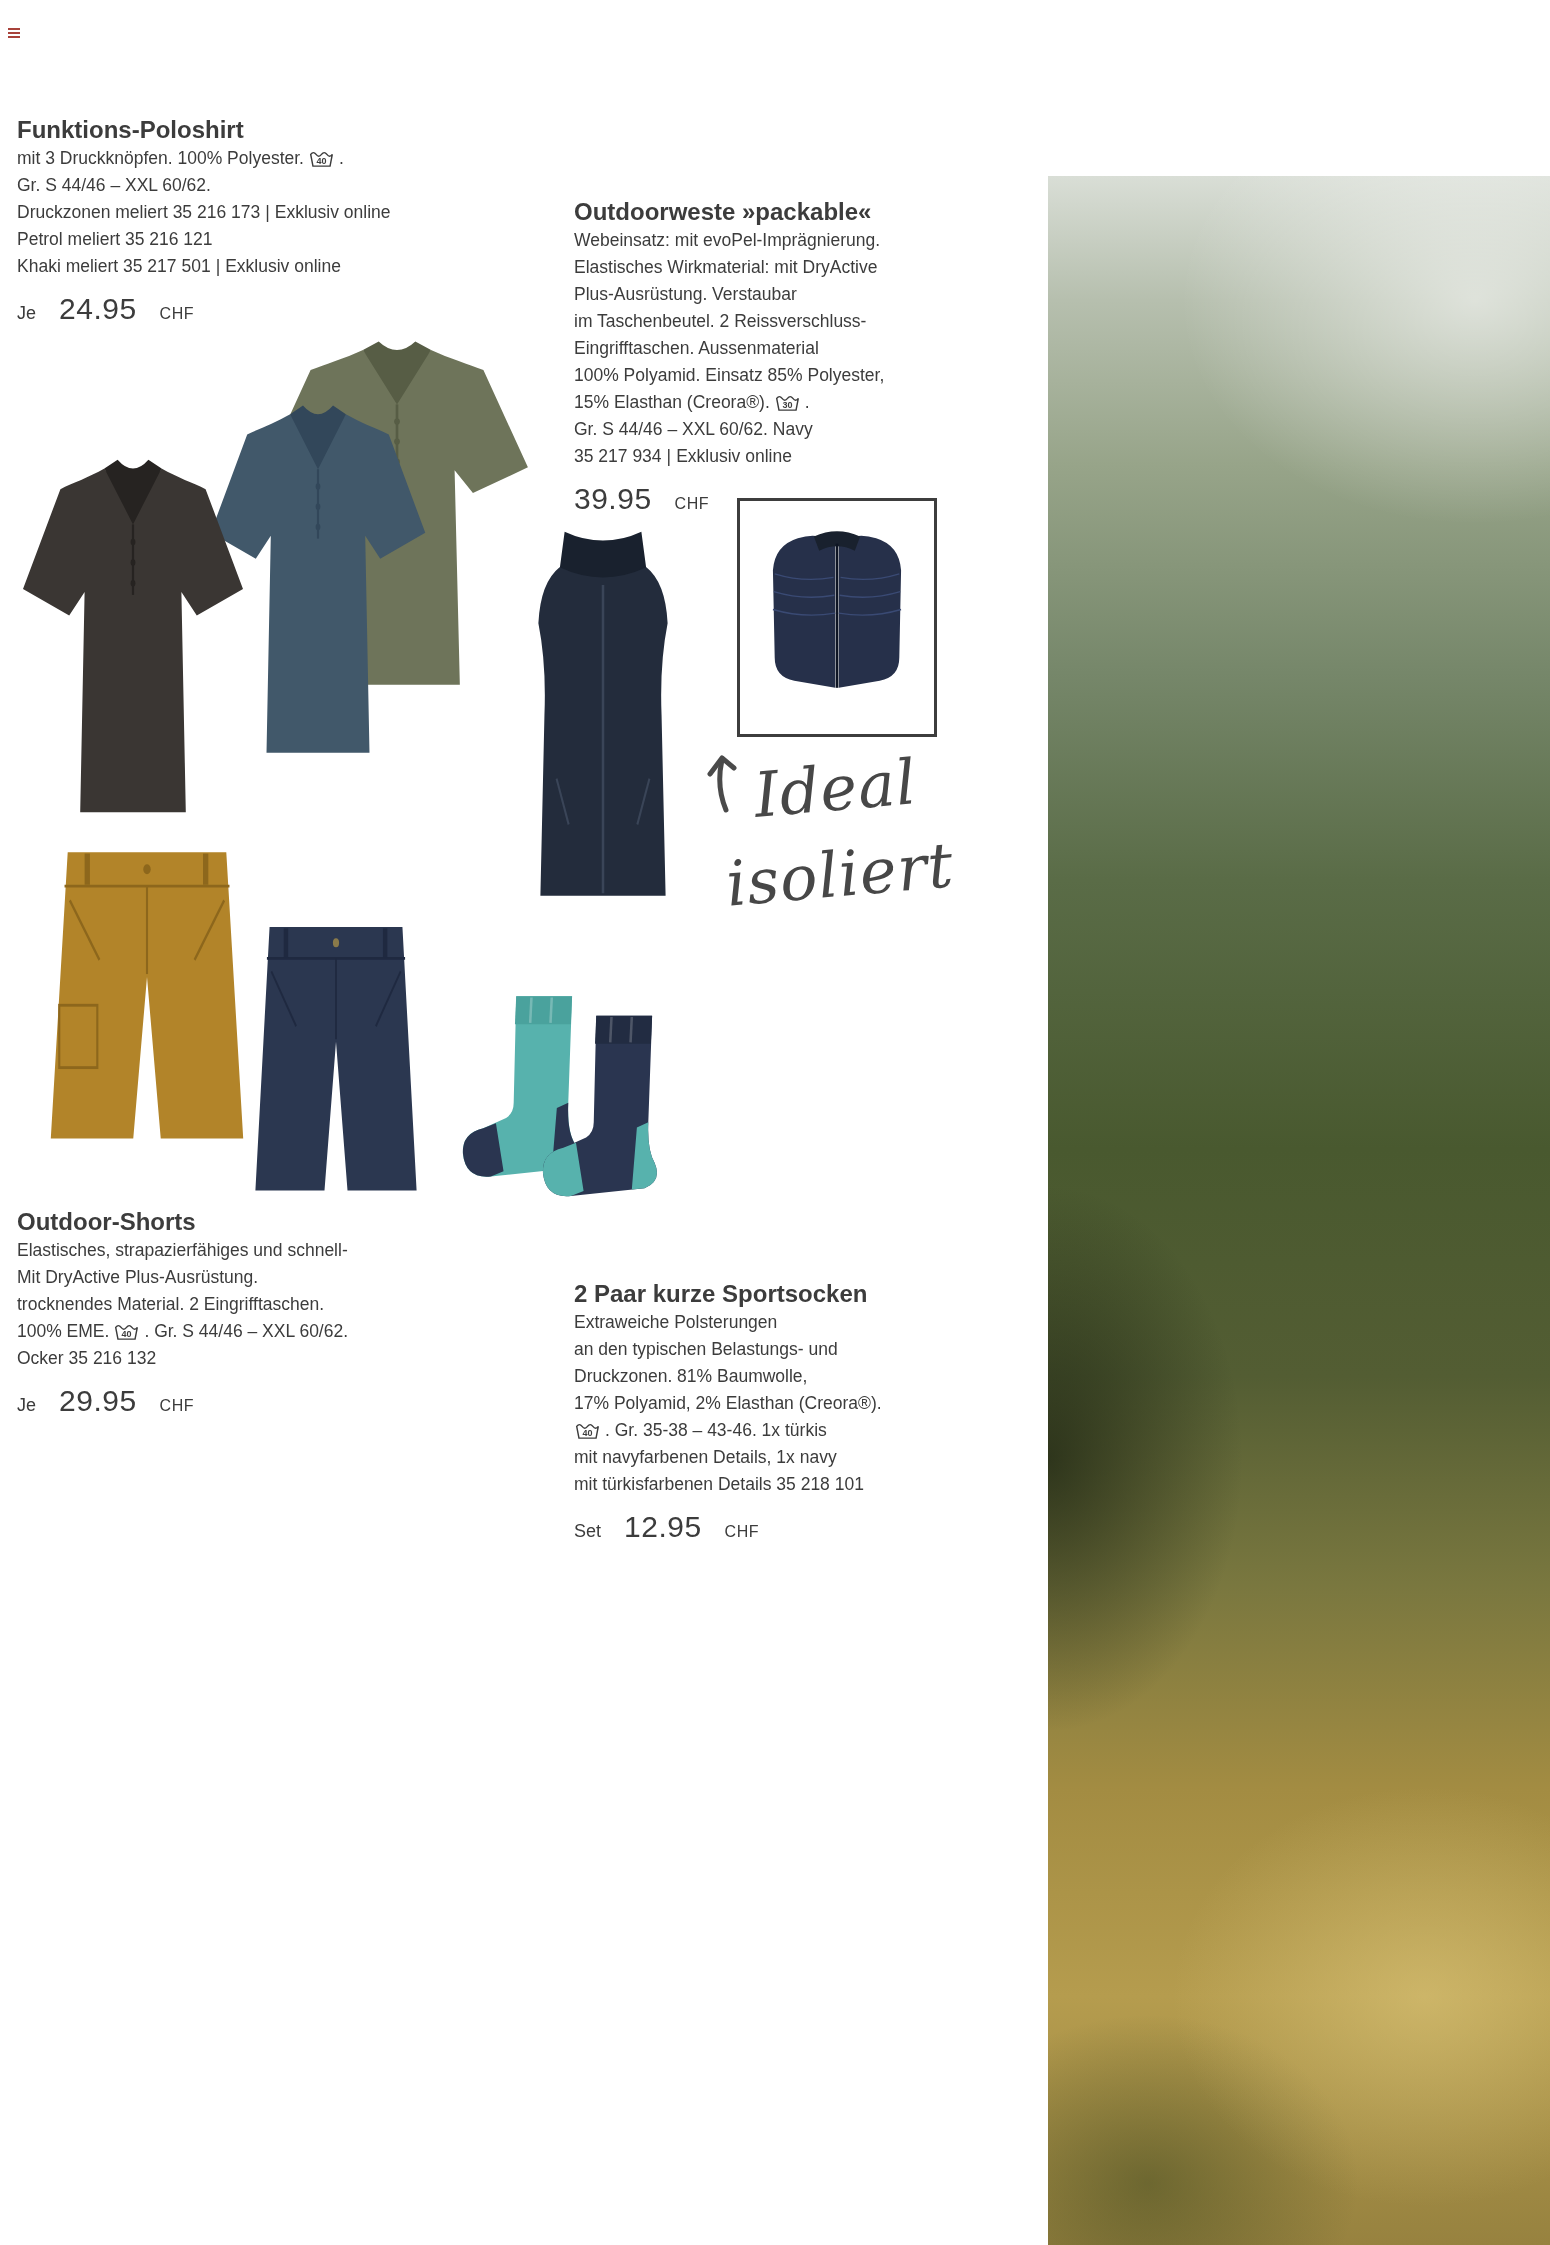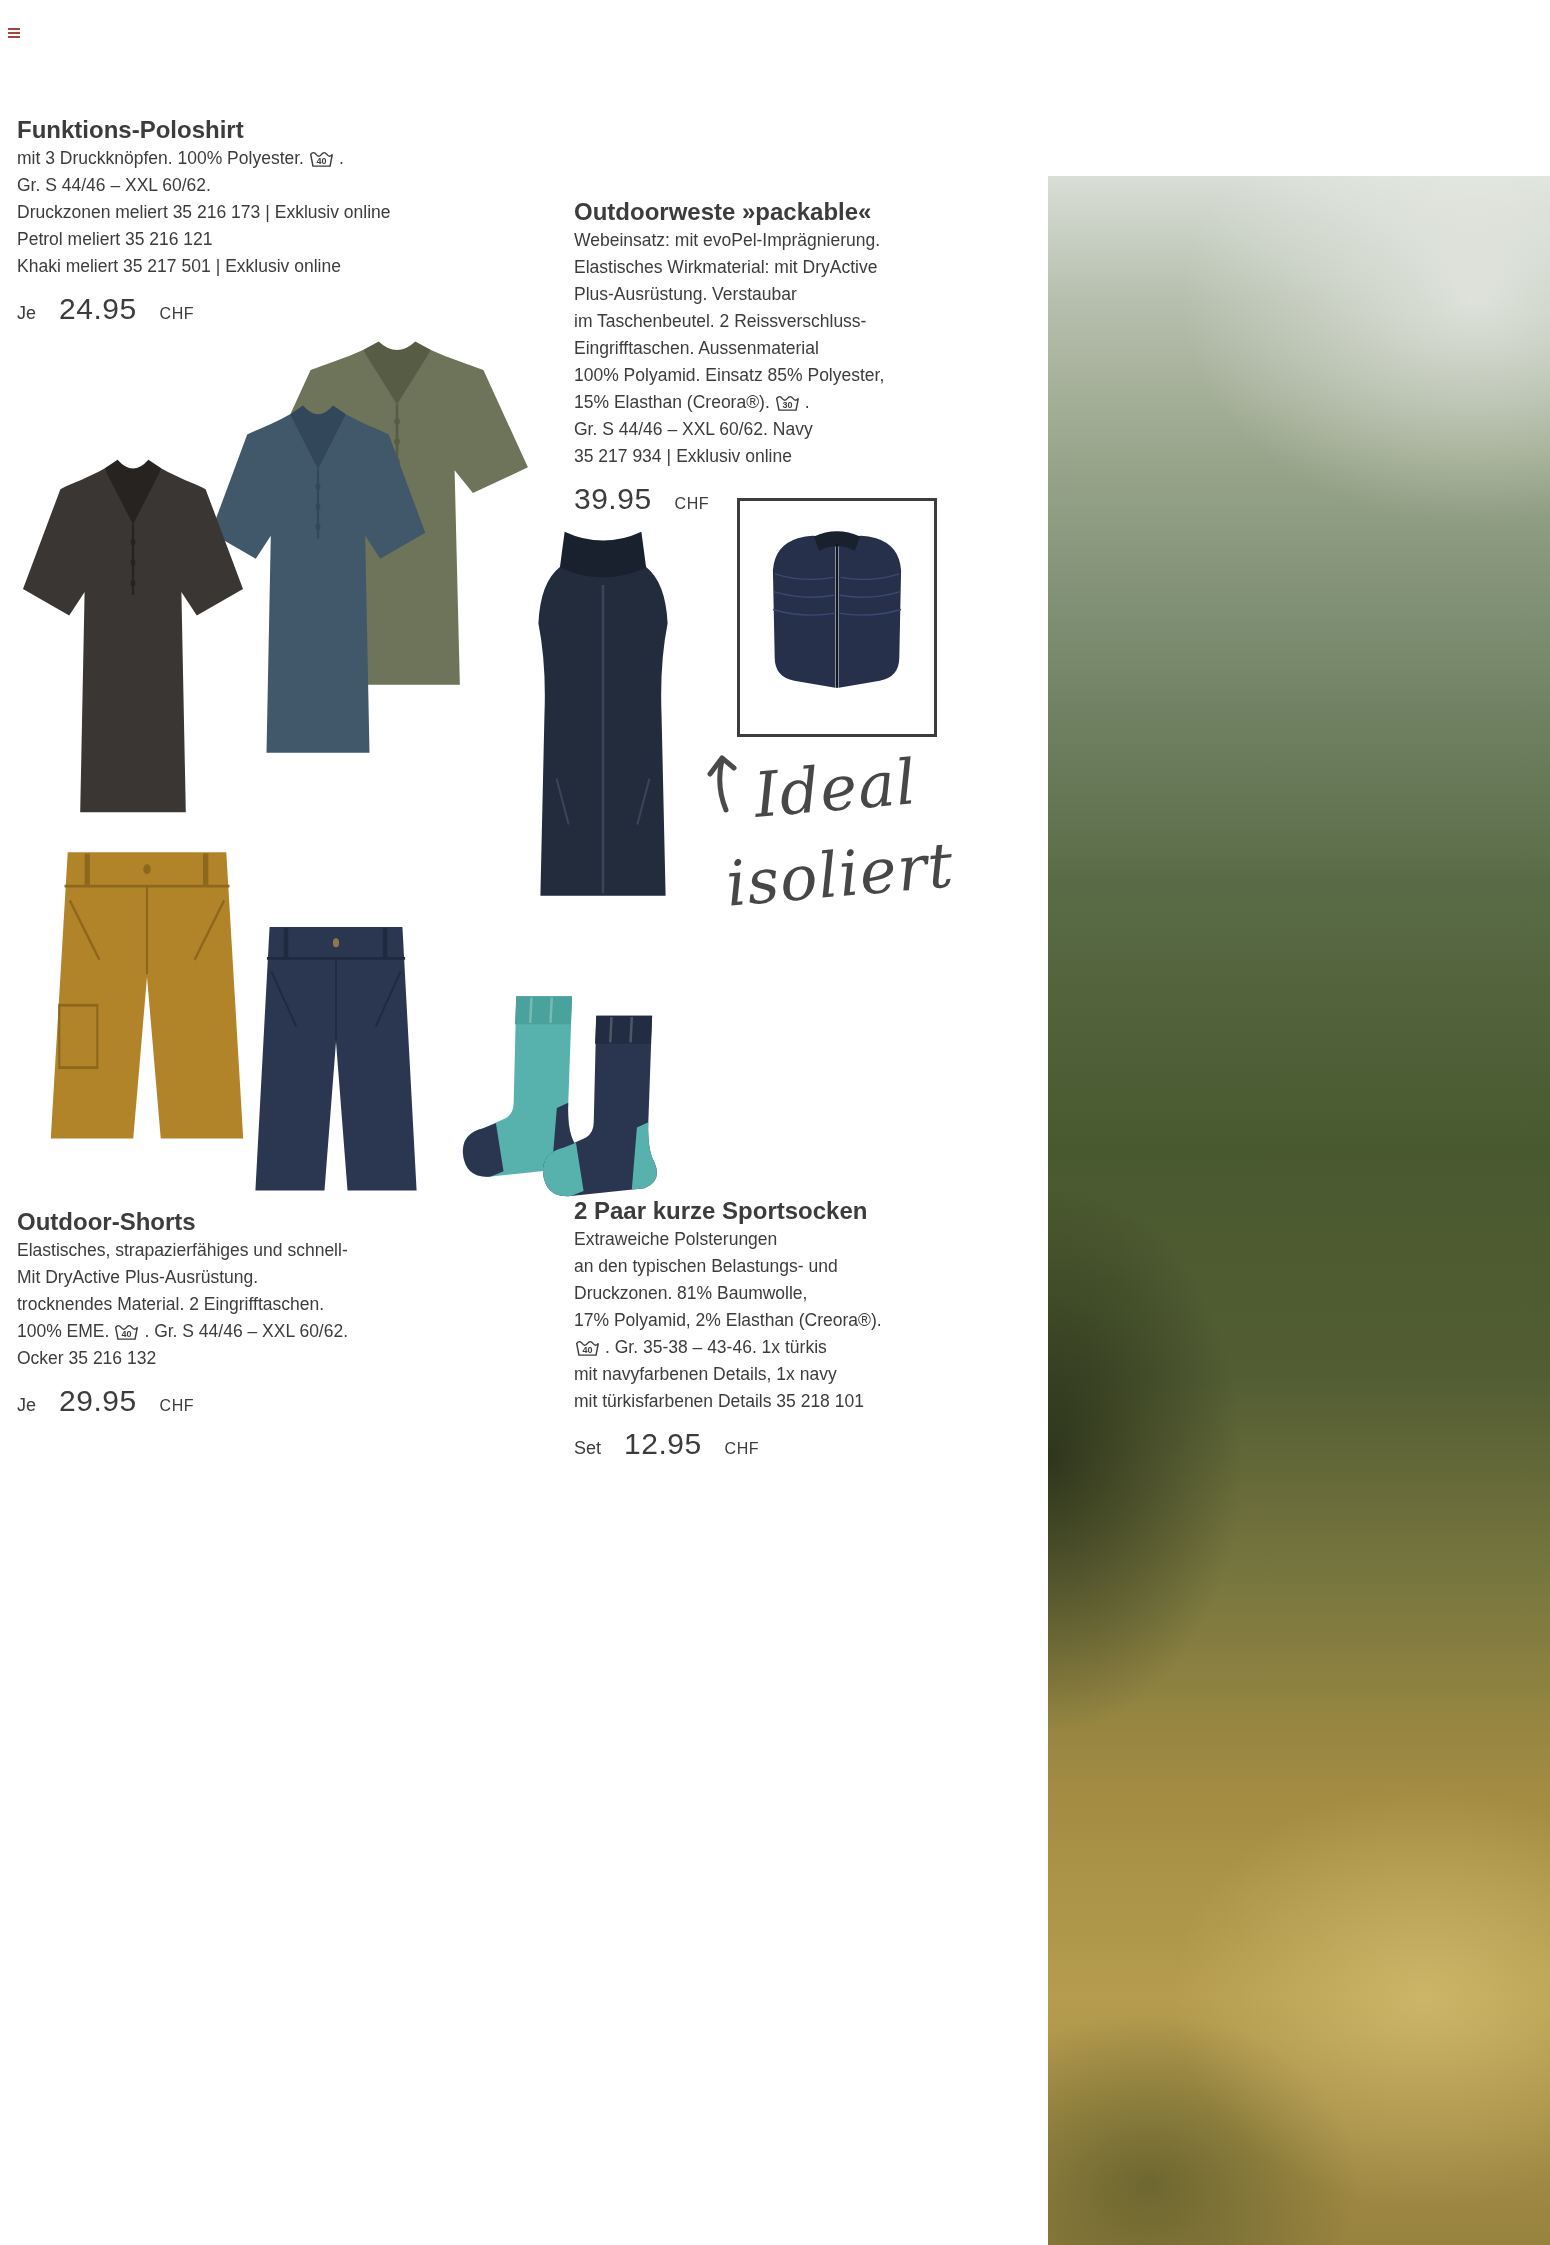--- a/index.html
+++ b/index.html
@@ -215,21 +215,21 @@
         <text x="15" y="17.5">40</text>
       </svg><span>. Gr. S 44/46 – XXL 60/62.</span></div>
   <div class="ln"><span>Ocker</span> <b>35 216 132</b></div>
   <div class="price-row">
     <span class="price-prefix">Je</span>
     <span class="price-value">29.95</span>
     <span class="price-currency">CHF</span>
   </div>
 </section>
 
-<section class="abs col" style="left:574px;top:1197px;width:445px;">
+<section class="abs col" style="left:574px;top:1280px;width:445px;">
   <h2 class="title">2 Paar kurze Sportsocken</h2>
   <div class="ln">Extraweiche Polsterungen</div>
   <div class="ln">an den typischen Belastungs- und</div>
   <div class="ln">Druckzonen. 81% Baumwolle,</div>
   <div class="ln">17% Polyamid, 2% Elasthan (Creora®).</div>
   <div class="ln"><svg class="wash" style="margin-left:0;" viewBox="0 0 30 22">
         <path d="M3 7 Q6 3 9 7 Q12 11 15 7 Q18 3 21 7 Q24 11 27 7 L24.5 20 L5.5 20 Z"></path>
         <text x="15" y="17.5">40</text>
       </svg><span>. Gr. 35-38 – 43-46. 1x türkis</span></div>
   <div class="ln">mit navyfarbenen Details, 1x navy</div>

